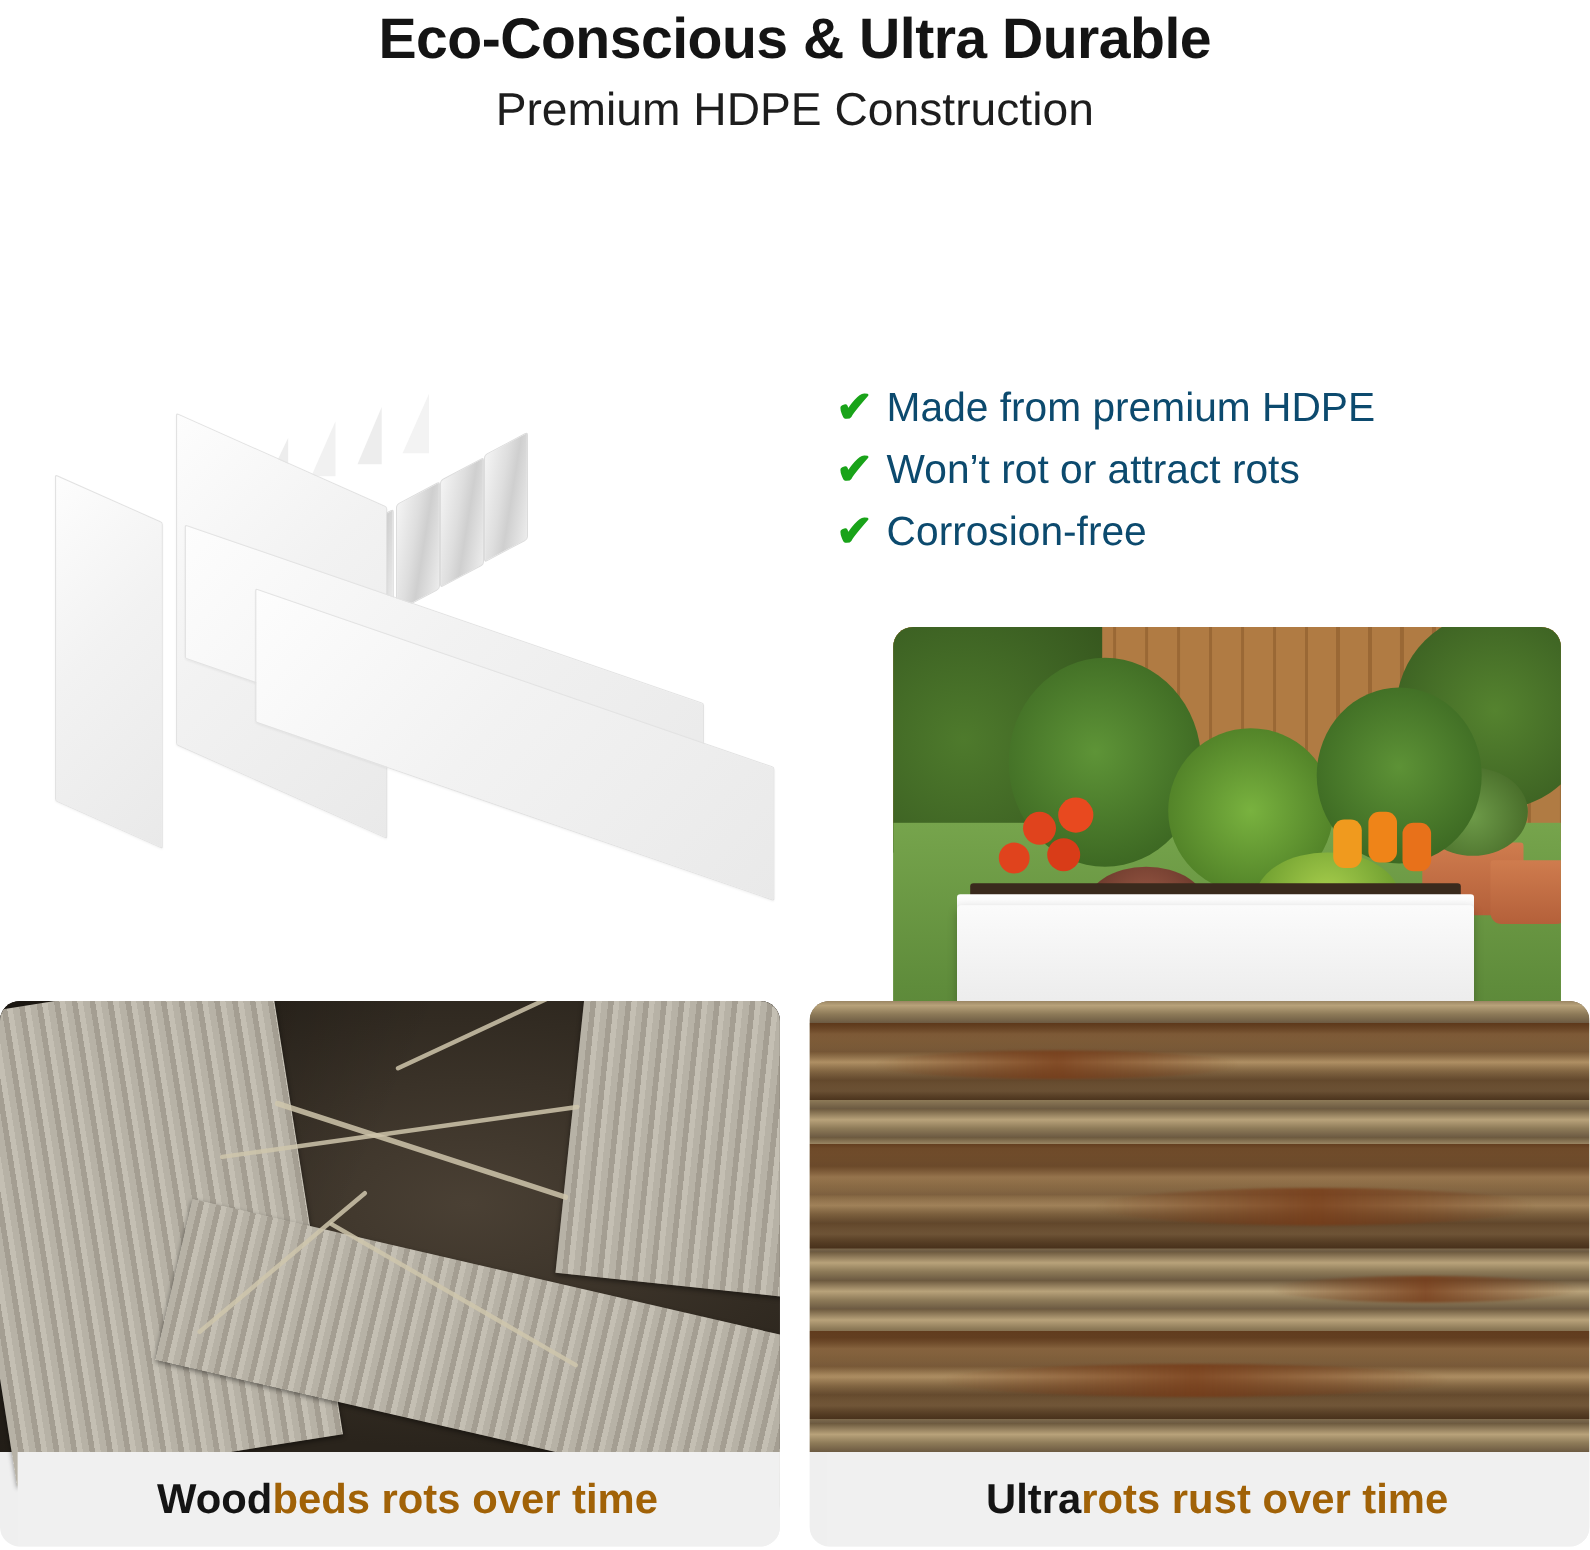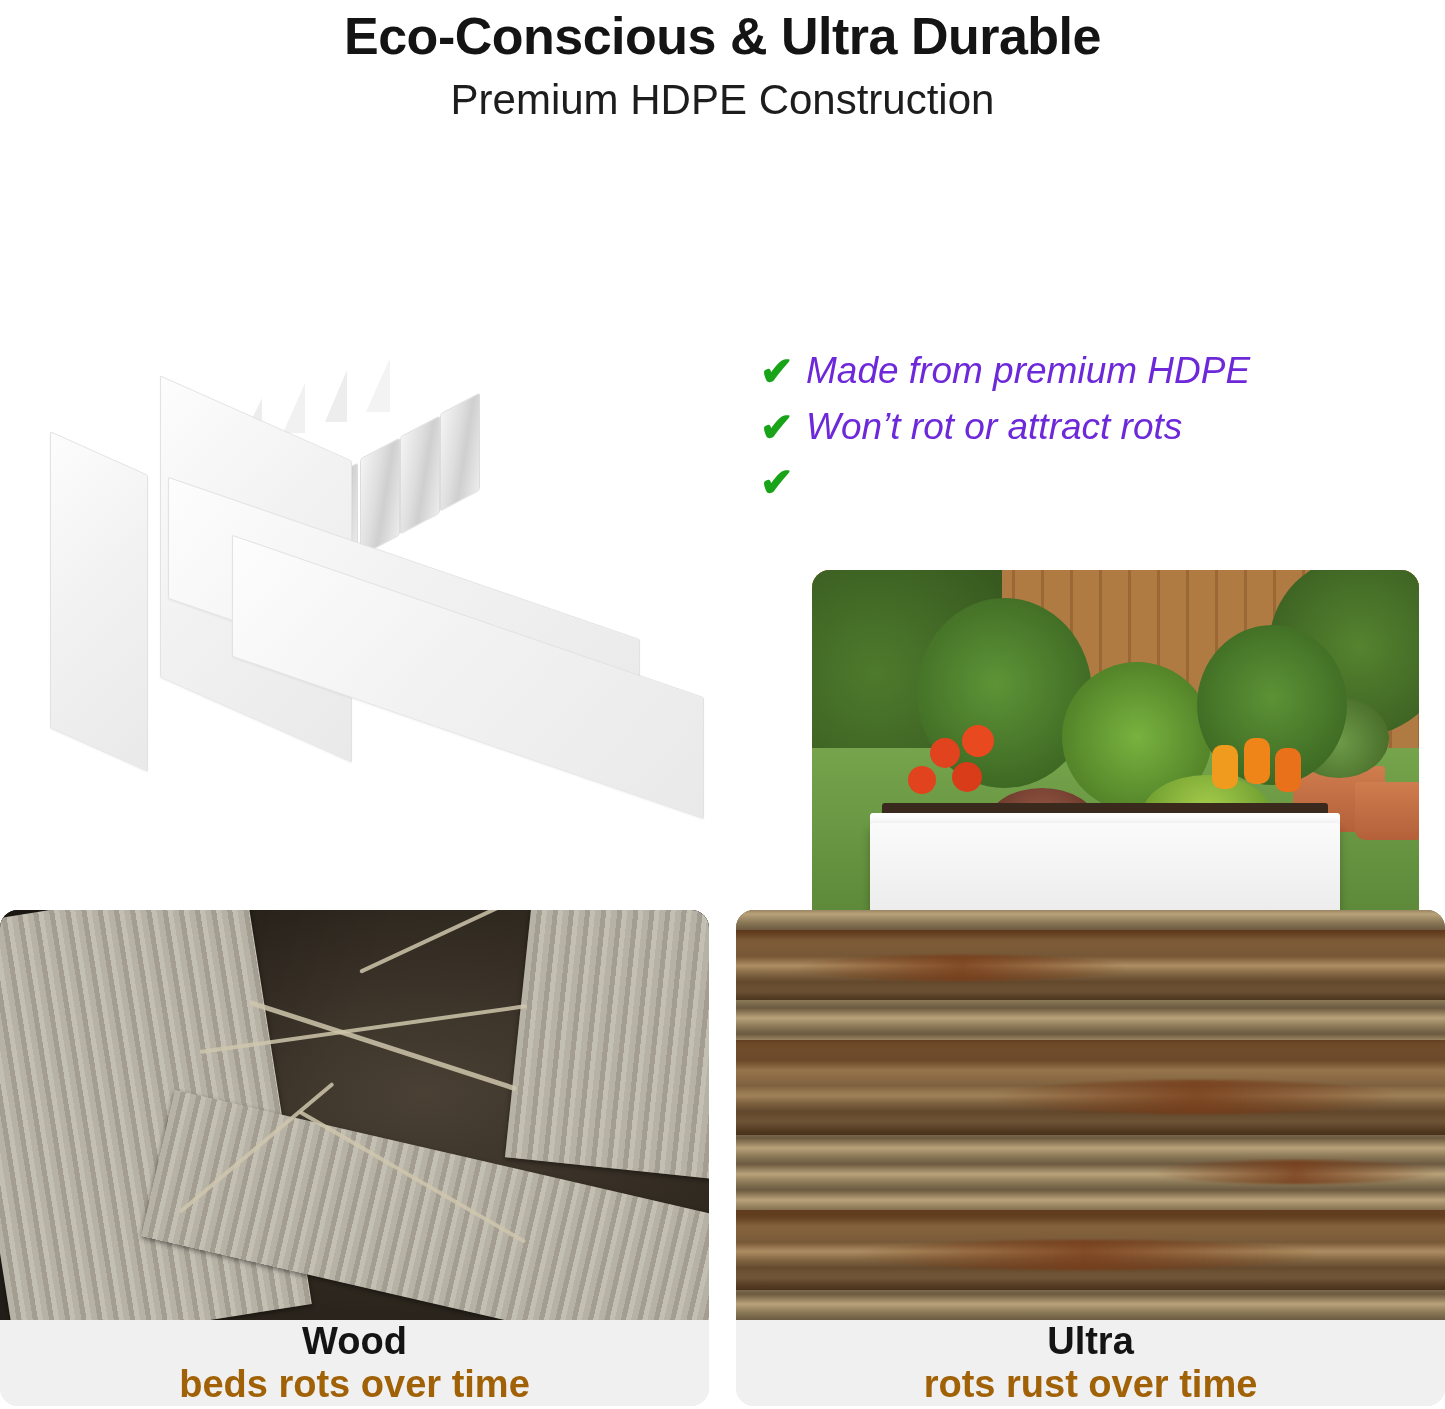--- a/index.html
+++ b/index.html
@@ -89,23 +89,22 @@
     color: #19a319;
     font-size: 40px;
     line-height: 1;
     font-weight: bold;
     width: 46px;
     flex: 0 0 46px;
     text-align: left;
   }
   .bullet-text {
     font-size: 37px;
-    color: #6d28d9;
+    color: #0c4a6e;
     white-space: nowrap;
-    font-style: italic;
   }
 
   
   .hero-photo {
     position: absolute;
     left: 812px;
     top: 442px;
     width: 607px;
     height: 425px;
     border-radius: 18px;
@@ -213,28 +212,27 @@
     background: linear-gradient(180deg, rgba(90,50,20,0.85), rgba(160,110,60,0.35), rgba(60,35,15,0.8));
   }
   .rust-streak {
     position: absolute;
     background: linear-gradient(90deg, rgba(120,60,25,0.0), rgba(120,60,25,0.8), rgba(120,60,25,0.0));
     border-radius: 50%;
     filter: blur(1px);
   }
   .card-caption {
     position: absolute;
-    left: 0; bottom: 0;
+    left: 16px; bottom: 0;
     width: 100%;
     height: 86px;
     background: #f0f0f0;
     display: flex;
     align-items: center;
     justify-content: center;
-    flex-direction: column;
   }
   .cap-strong {
     font-size: 38px;
     font-weight: bold;
     color: #141414;
   }
   .cap-rest {
     font-size: 38px;
     font-weight: bold;
     color: #a16207;
@@ -275,20 +273,21 @@
       <li class="bullet">
         <span class="check">✔</span>
         <span class="bullet-text">Made from premium HDPE</span>
       </li>
       <li class="bullet">
         <span class="check">✔</span>
         <span class="bullet-text">Won’t rot or attract rots</span>
       </li>
       <li class="bullet">
         <span class="check">✔</span>
+        <span class="bullet-text">Corrosion-free</span>
       </li>
     </ul>
   </div>
 
   <div class="hero-photo">
     <div class="hero-fence"></div>
     <div class="hero-bush-left"></div>
     <div class="hero-bush-right"></div>
     <div class="hero-lawn"></div>
 

